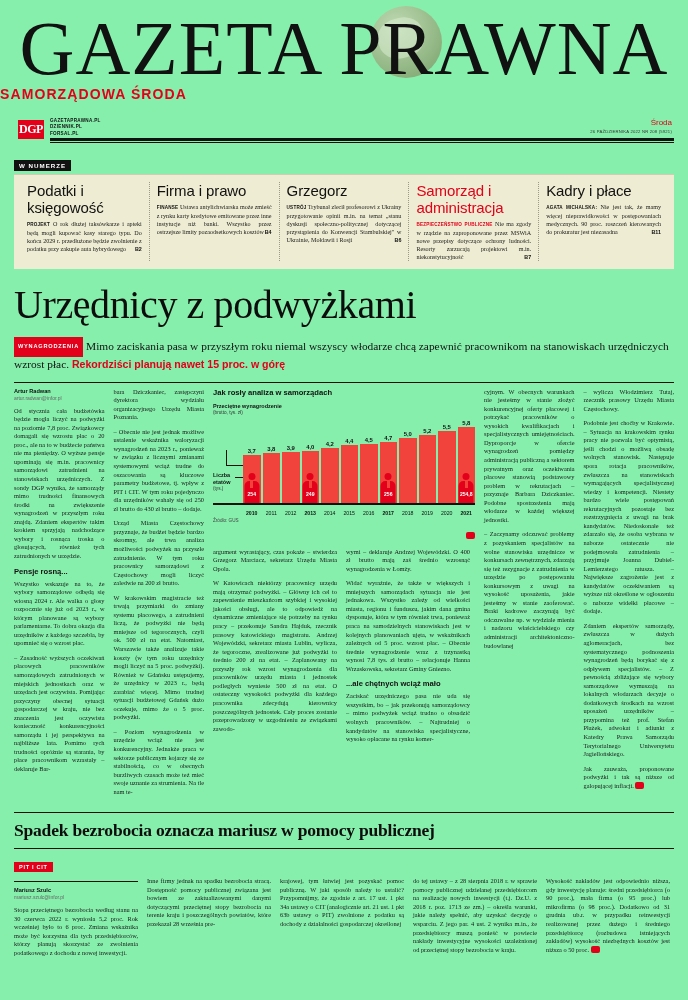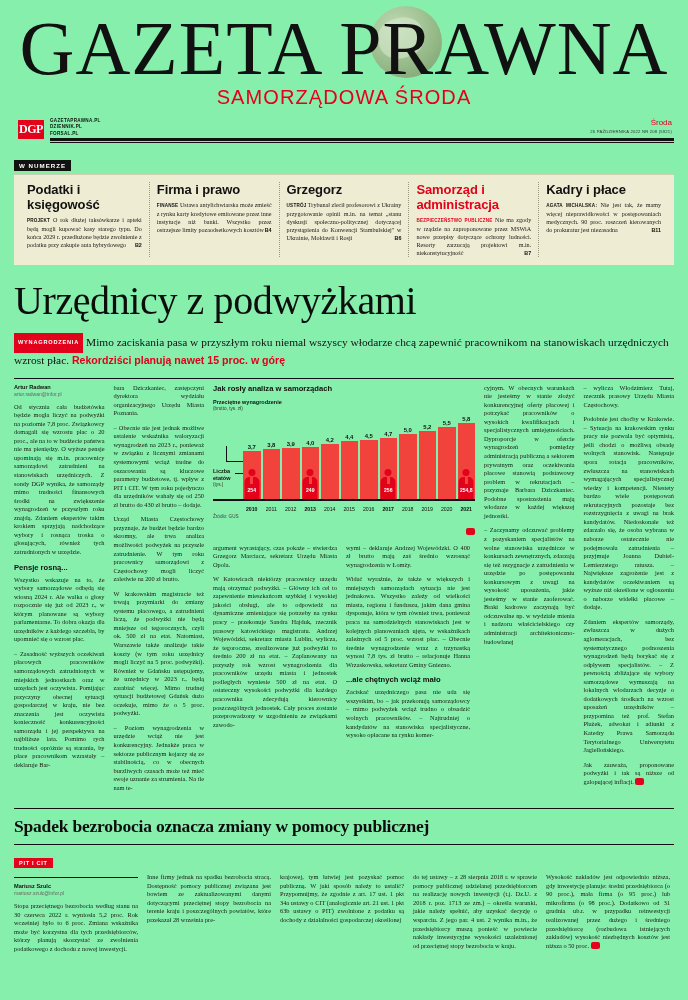--- a/index.html
+++ b/index.html
@@ -22,22 +22,22 @@
   .globe:after{
     content:"";position:absolute;left:8px;top:12px;width:46px;height:40px;border-radius:45%;
     background:#e9edd9;opacity:.55;transform:rotate(-14deg);
   }
   .mast-title{
     position:relative;text-align:center;font-family:"Liberation Serif", serif;
     font-size:76px;line-height:88px;letter-spacing:1px;font-weight:400;
     color:#111;margin:0;padding-top:4px;
   }
   .mast-sub{
-    position:relative;text-align:center;color:#e2001a;font-family:"Liberation Sans", sans-serif;
-    font-weight:normal;font-size:20px;letter-spacing:1.1px;margin-top:-6px;
+    position:relative;color:#e2001a;font-family:"Liberation Sans", sans-serif;
+    font-weight:bold;font-size:14px;letter-spacing:1.1px;margin-top:-6px;
   }
 
   
   .brandbar{position:relative;height:34px;margin:6px 14px 0 14px;}
   .dgp{
     position:absolute;left:4px;top:2px;width:26px;height:19px;background:#e2001a;color:#fff;
     font-family:"Liberation Serif", serif;font-weight:bold;font-size:12px;
     display:flex;align-items:center;justify-content:center;letter-spacing:-.5px;
   }
   .sites{position:absolute;left:36px;top:0px;font-family:"Liberation Sans", sans-serif;
@@ -55,21 +55,21 @@
     display:inline-block;background:#111;color:#fff;font-family:"Liberation Sans", sans-serif;
     font-weight:bold;font-size:6.2px;letter-spacing:1px;padding:2px 5px;
   }
   .wnum-box{
     background:#eeecd2;border-top:1px solid #cfcdb2;margin-top:2px;padding:7px 6px 8px 6px;
     display:flex;gap:0;
   }
   .wcol{flex:1;padding:0 7px;border-left:1px dotted #9a9a86;position:relative;}
   .wcol:first-child{border-left:none;}
   .wcol h3{
-    margin:0 0 4px 0;font-family:"Liberation Sans", sans-serif;font-size:13px;font-weight:bold;
+    margin:0 0 4px 0;font-family:"Liberation Sans", sans-serif;font-size:15px;font-weight:normal;
     color:#111;letter-spacing:-.1px;
   }
   .wcol h3.red{color:#e2001a;}
   .wcol p{
     margin:0;font-family:"Liberation Serif", serif;font-size:6.1px;line-height:8.1px;
     text-align:justify;color:#1a1a1a;
   }
   .kicker{font-family:"Liberation Sans", sans-serif;font-weight:bold;font-size:4.6px;
     letter-spacing:.2px;color:#111;text-transform:uppercase;}
   .kicker.red{color:#e2001a;}
@@ -366,21 +366,21 @@
         <p class="txt">– wylicza Włodzimierz Tutaj, rzecznik prasowy Urzędu Miasta Częstochowy.</p>
         <p class="txt">Podobnie jest choćby w Krakowie. – Sytuacja na krakowskim rynku pracy nie pozwala być optymistą, jeśli chodzi o możliwą obsadę wolnych stanowisk. Następuje spora rotacja pracowników, zwłaszcza na stanowiskach wymagających specjalistycznej wiedzy i kompetencji. Niestety bardzo wiele postępowań rekrutacyjnych pozostaje bez rozstrzygnięcia z uwagi na brak kandydatów. Niedoskonałe też zdarzało się, że osoba wybrana w naborze ostatecznie nie podejmowała zatrudnienia – przyjmuje Joanna Dubiel-Lemierzstego ratusza. – Największe zagrożenie jest z kandydatów oczekiwaniem są wyższe niż określone w ogłoszeniu o naborze widełki płacowe – dodaje.</p>
         <p class="txt">Zdaniem ekspertów samorządy, zwłaszcza w dużych aglomeracjach, bez systematycznego podnoszenia wynagrodzeń będą borykać się z odpływem specjalistów. – Z pewnością zbliżające się wybory samorządowe wymuszają na lokalnych włodarzach decyzje o dodatkowych środkach na wzrost uposażeń urzędników – przypomina też prof. Stefan Płażek, adwokat i adiunkt z Katedry Prawa Samorządu Terytorialnego Uniwersytetu Jagiellońskiego.</p>
         <p class="txt"><span>Jak zauważa, proponowane podwyżki i tak są niższe od galopującej inflacji.</span> <span class="endmark"></span></p>
       </div>
     </div>
   </div>
 
   <div class="sep-rule"></div>
   <div class="story2">
-    <h2 class="h2">Spadek bezrobocia oznacza zmiany w pomocy publicznej</h2>
+    <h2 class="h2">Spadek bezrobocia oznacza mariusz w pomocy publicznej</h2>
     <div class="rule2"></div>
     <div class="cols">
       <div class="col">
         <div class="tag-red2">PIT I CIT</div>
         <div class="tag-underline"></div>
         <div class="byline">Mariusz Szulc</div>
         <div class="mail">mariusz.szulc@infor.pl</div>
         <p class="txt">Stopa przeciętnego bezrobocia według stanu na 30 czerwca 2022 r. wyniosła 5,2 proc. Rok wcześniej było to 6 proc. Zmiana wskaźnika może być korzystna dla tych przedsiębiorców, którzy planują skorzystać ze zwolnienia podatkowego z dochodu z nowej inwestycji.</p>
       </div>
       <div class="col" style="padding-top:22px;">

